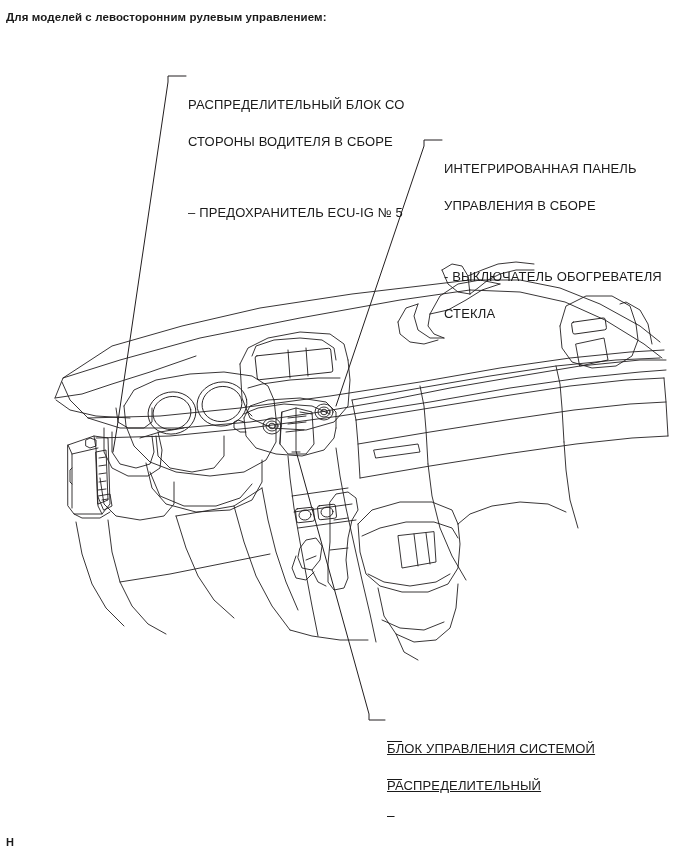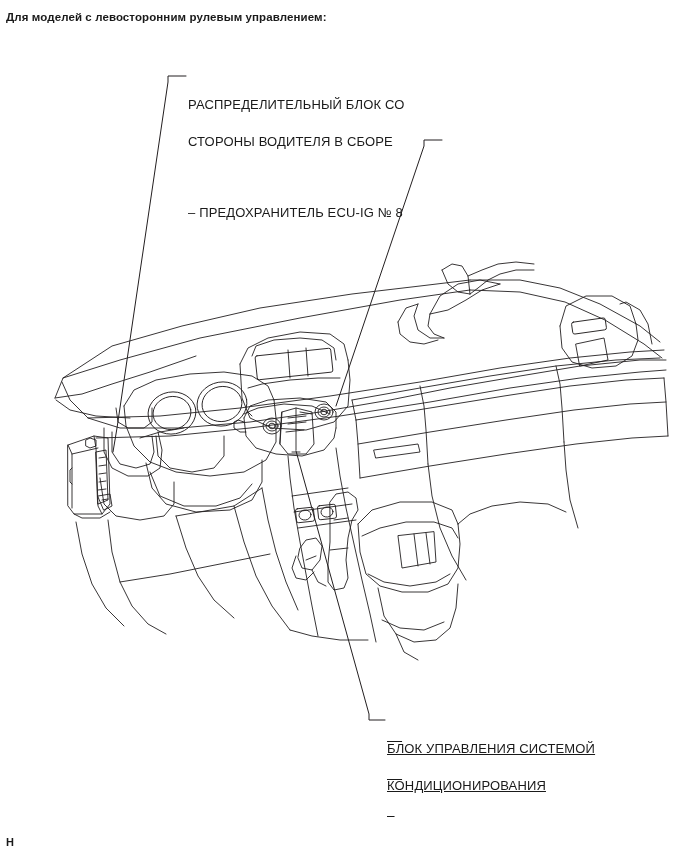--- a/index.html
+++ b/index.html
@@ -272,25 +272,33 @@
         </g>
 
       </g>
     </svg>
   </div>
 
   <div class="callout" id="callout-junction-block">
     <span class="ln">РАСПРЕДЕЛИТЕЛЬНЫЙ БЛОК СО</span>
     <span class="ln">СТОРОНЫ ВОДИТЕЛЯ В СБОРЕ</span>
     <span class="sub">
-      <span class="ln">– ПРЕДОХРАНИТЕЛЬ ECU-IG № 8</span>
+      <span class="ln">– ПРЕДОХРАНИТЕЛЬ ECU-IG № 5</span>
     </span>
   </div>
 
+  <div class="callout" id="callout-integration-panel">
+    <span class="ln">ИНТЕГРИРОВАННАЯ ПАНЕЛЬ</span>
+    <span class="ln">УПРАВЛЕНИЯ В СБОРЕ</span>
+    <span class="sub">
+      <span class="ln">- ВЫКЛЮЧАТЕЛЬ ОБОГРЕВАТЕЛЯ</span>
+      <span class="ln">СТЕКЛА</span>
+    </span>
+  </div>
 
   <div class="callout" id="callout-ac-amplifier">
     <span class="ln">БЛОК УПРАВЛЕНИЯ СИСТЕМОЙ</span>
-    <span class="ln">КОНДИЦИОНИРОВАНИЯ</span>
+    <span class="ln">РАСПРЕДЕЛИТЕЛЬНЫЙ</span>
   </div>
 
   <div class="page-footer-mark">H</div>
 
 </div>
 
 </body></html>

